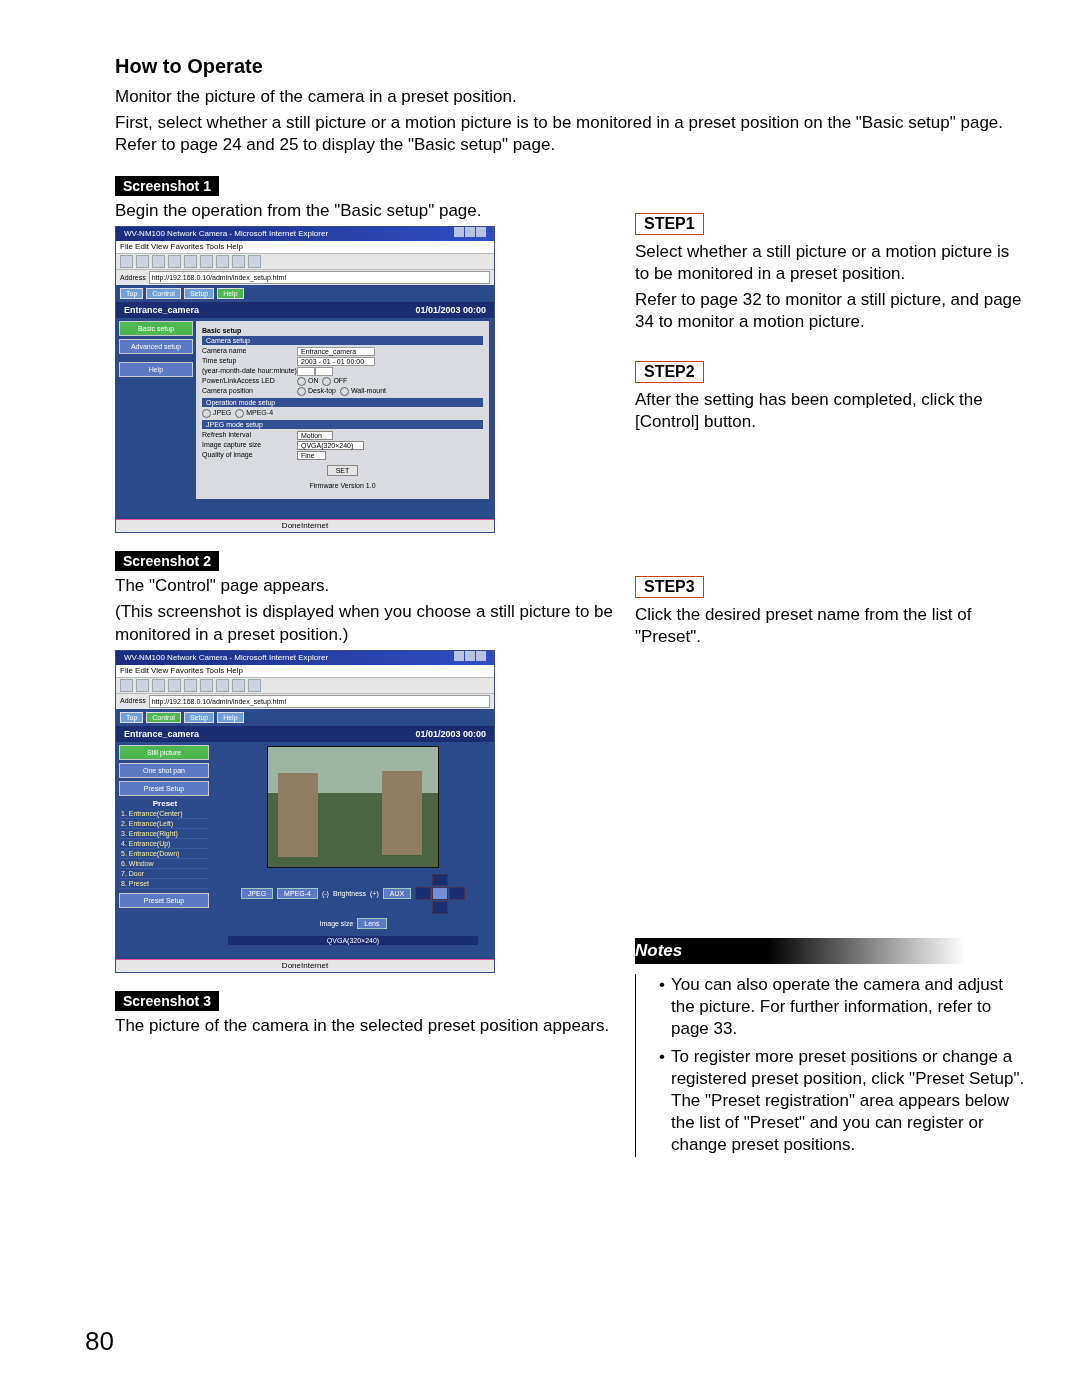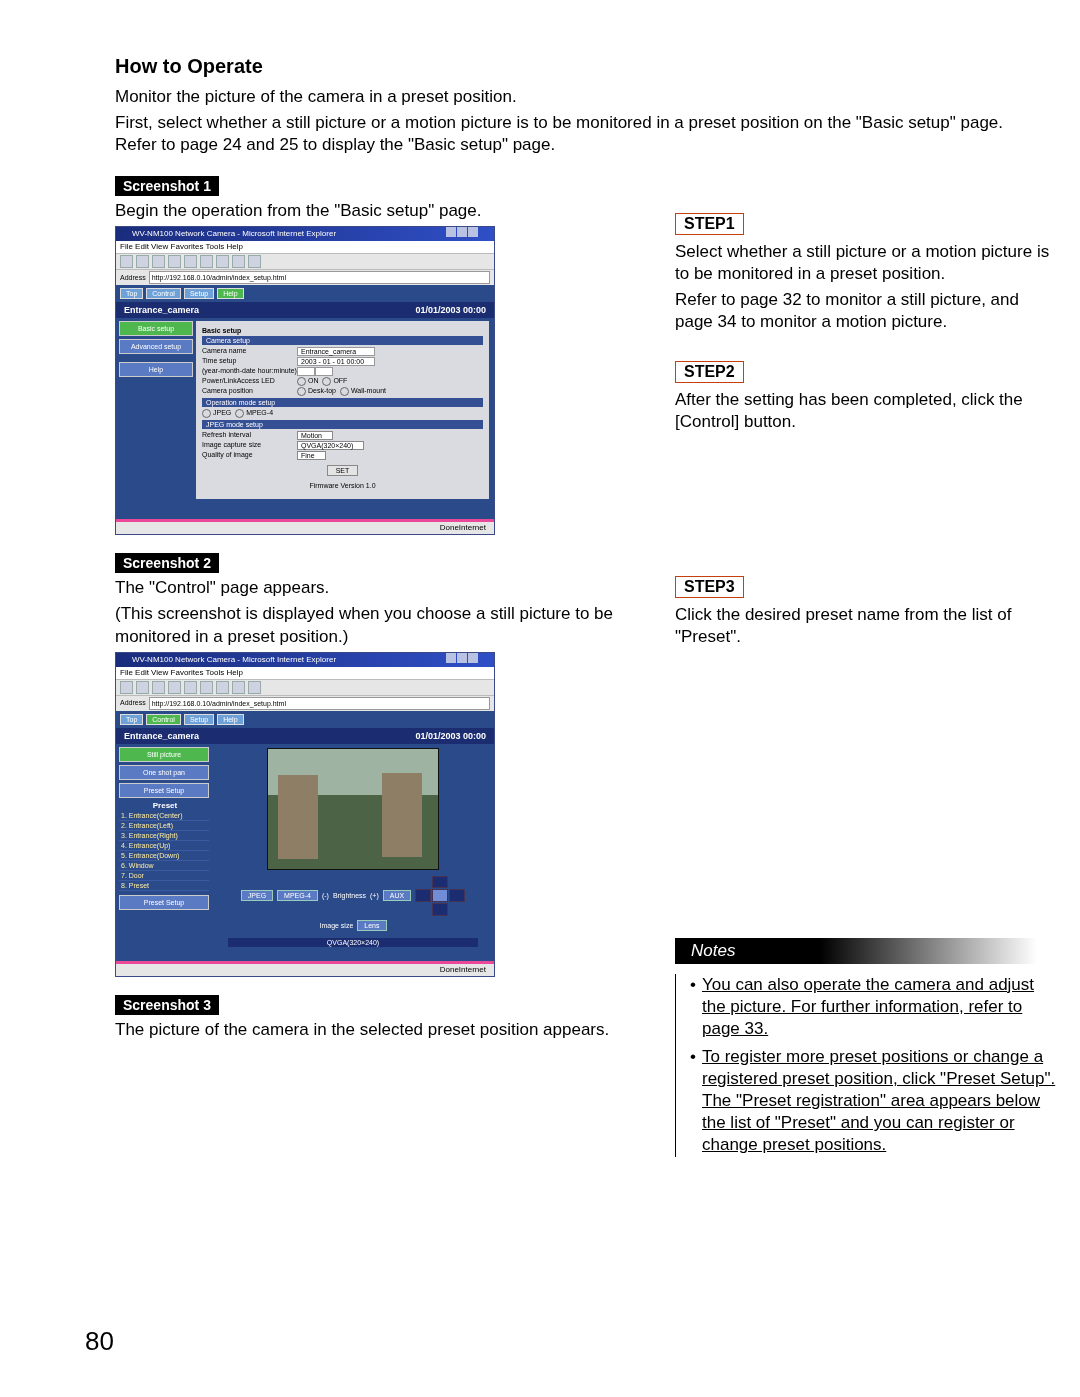--- a/index.html
+++ b/index.html
@@ -22,21 +22,20 @@
     font-weight: 800;
     font-style: italic;
     letter-spacing: 1px;
     padding-bottom: 6px;
     border-bottom: 2px solid #000;
     margin-bottom: 32px;
     font-family: "Arial Black", Arial, Helvetica, sans-serif;
   }
   .columns {
     display: flex;
-    gap: 40px;
   }
   .left-col {
     width: 520px;
     flex: 0 0 520px;
     padding-left: 30px;
   }
   .right-col {
     flex: 1;
     padding-top: 158px;
   }
@@ -69,33 +68,32 @@
     border: 1px solid #c2410c;
     display: inline-block;
     padding: 1px 8px;
     margin-top: 0;
     margin-bottom: 6px;
   }
   .step-block { margin-bottom: 28px; }
   .notes-head {
     background: linear-gradient(to right, #000 0%, #000 40%, #fff 100%);
     color: #fff;
-    font-weight: normal;
+    font-weight: bold;
     font-style: italic;
     font-size: 17px;
-    padding: 3px 16px;
+    padding: 3px 0;
     width: 330px;
     margin-bottom: 10px;
     margin-top: 12px;
   }
   .notes-body {
     border-left: 1.5px solid #000;
-    padding-left: 2px;
+    padding-left: 11px;
     width: 380px;
-    text-decoration: underline;
   }
   .notes-body ul {
     margin: 0;
     padding-left: 12px;
   }
   .notes-body li {
     font-size: 17px;
     line-height: 1.3;
     margin-bottom: 6px;
     list-style: none;
@@ -121,21 +119,21 @@
     margin-bottom: 6px;
     font-size: 9px;
     color: #fff;
     background: #d7d7d7;
     box-sizing: border-box;
   }
   .shot .titlebar {
     background: linear-gradient(to right, #1a2c7c, #2f4fc6);
     color: #fff;
     height: 14px;
-    padding: 0 16px;
+    padding: 0 8px;
     font-size: 8px;
     line-height: 14px;
     display: flex;
     justify-content: space-between;
   }
   .shot .titlebar .winicons span {
     display: inline-block;
     width: 10px;
     height: 10px;
     background: #b9c2e3;
@@ -166,23 +164,23 @@
     height: auto;
     display: flex;
     padding: 0;
   }
   .shot .statusbar {
     background: #e6e6e6;
     color: #000;
     font-size: 8px;
     padding: 1px 8px;
     line-height: 10px;
-    border-top: 3px solid #ec4899;
+    border-top: 1px solid #ec4899;
     display:flex;
-    justify-content:flex-end;
+    justify-content:center;
   }
 
   
   .s1 .content { min-height: 234px; flex-direction: column; }
   .s1 .topbanner {
     background:#1b2d70; display:flex; justify-content:space-between; align-items:center;
     font-size:9px; font-weight:bold; padding:3px 8px;
   }
   .s1 .btnrow { display:flex; gap:3px; padding:3px 4px; }
   .s1 .btnrow span { background:#6fa1d9; border:1px solid #ddd; color:#fff; font-size:7px; padding:1px 5px; }

